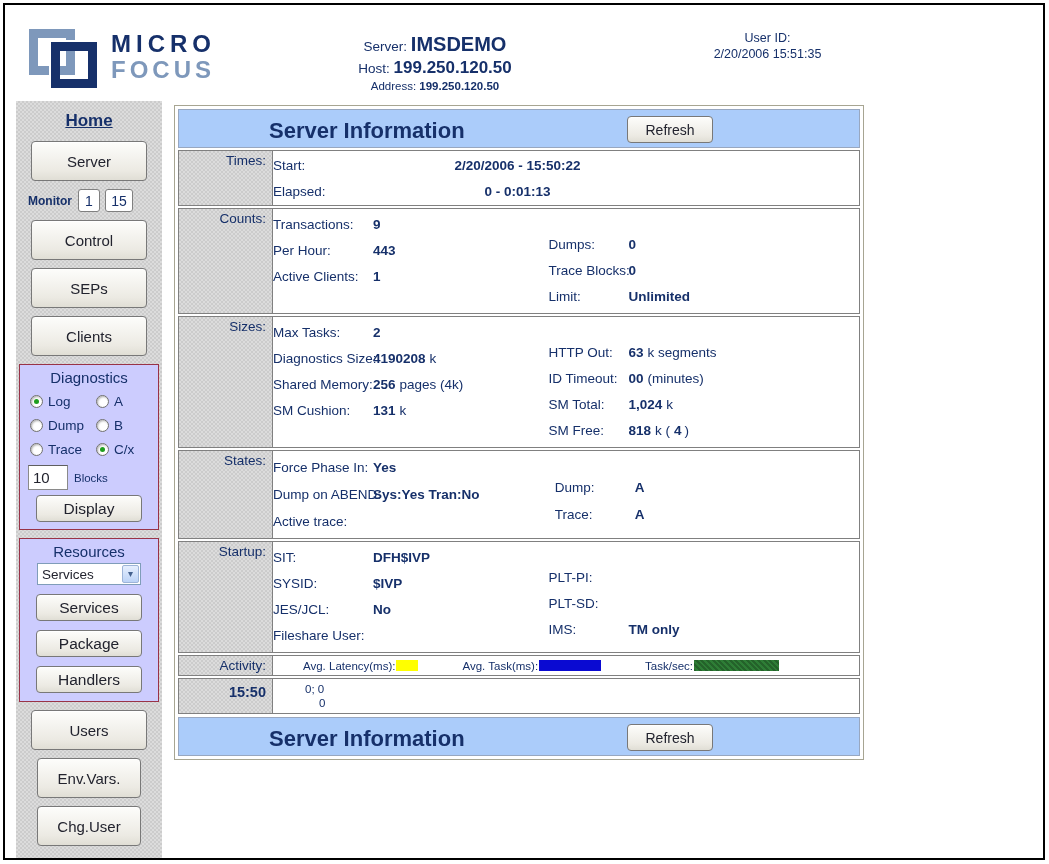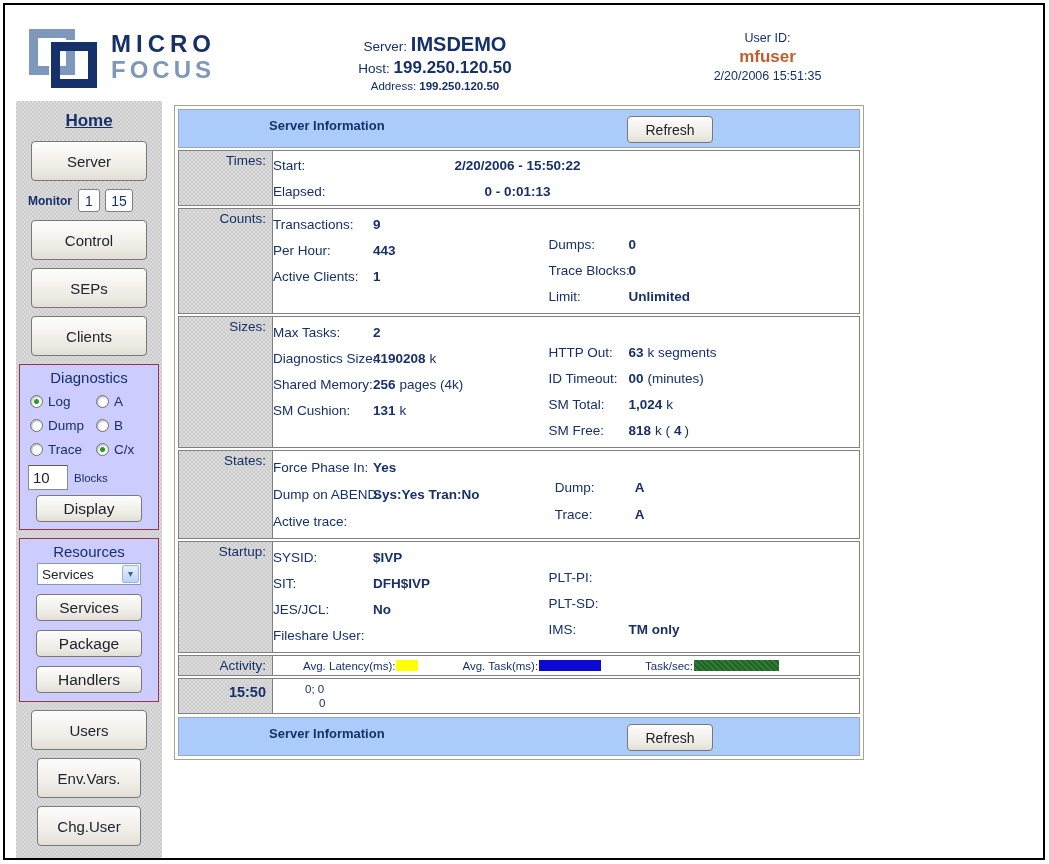--- a/index.html
+++ b/index.html
@@ -79,21 +79,21 @@
 
   .users-btn { width:116px; margin:2px auto 8px; }
   .narrow-btn { width:104px; margin:0 auto 8px; }
   .help-block { margin:12px 0 0 16px; padding-bottom:14px; }
   .help-title { font-size:13.5px; font-weight:bold; color:#16306a; line-height:19px; }
   .help-link { display:block; font-size:13.5px; color:#16306a; text-decoration:underline; line-height:19px; cursor:pointer; width:max-content; }
 
   
   .main { width:690px; margin-left:12px; margin-top:4px; border:1px solid #a7a592; background:#fff; padding:2px; }
   .bluebar { position:relative; height:39px; background:#abccfa; border:1px solid #98a7c0; margin:1px; }
-  .bluebar .bar-title { position:absolute; left:90px; top:8px; font-size:13px; font-weight:bold; color:#16306a; }
+  .bluebar .bar-title { position:absolute; left:90px; top:8px; font-size:22px; font-weight:bold; color:#16306a; }
   .refresh-btn { position:absolute; left:448px; top:6px; width:86px; height:27px; line-height:24px; font-size:14px; }
 
   .trow { display:flex; border:1px solid #808080; margin:2px 1px 0; }
   .trow-label { width:94px; flex:0 0 94px; border-right:1px solid #808080; text-align:right;
     padding:2px 6px 0 0; font-size:13.5px; color:#16306a; }
   .trow-content { flex:1; background:#fff; color:#16306a; font-size:13.5px; }
 
   .pair { display:flex; line-height:26px; white-space:nowrap; }
   .lbl { text-align:left; flex-shrink:0; }
   .val { font-weight:bold; margin-left:5px; }
@@ -140,21 +140,20 @@
         <div class="logo-l2">FOCUS</div>
       </div>
     </div>
     <div class="head-center">
       <div class="line1"><span>Server:</span> <b>IMSDEMO</b></div>
       <div class="line2"><span>Host:</span> <b>199.250.120.50</b></div>
       <div class="line3"><span class="sm-lbl">Address:</span> <span>199.250.120.50</span></div>
     </div>
     <div class="head-right">
       <div class="uid-lbl">User ID:</div>
-      <div class="uid-val">mfuser</div>
       <div class="uid-ts">2/20/2006 15:51:35</div>
     </div>
   </div>
 
   <div class="content-row">
 
     <div class="sidebar dither">
       <div class="home-title">Home</div>
       <button class="btn sbtn">Server</button>
       <div class="monitor-row">
@@ -360,26 +359,26 @@
               </div>
           </div>
         </div>
       </div>
 
       <div class="trow">
         <div class="trow-label dither">Startup:</div>
         <div class="trow-content startup-content">
           <div class="col-left">
             <div class="pair">
+                <span class="lbl">SIT:</span>
+                <span class="val">DFH$IVP</span>
+              </div>
+            <div class="pair">
                 <span class="lbl">SYSID:</span>
                 <span class="val">$IVP</span>
-              </div>
-            <div class="pair">
-                <span class="lbl">SIT:</span>
-                <span class="val">DFH$IVP</span>
               </div>
             <div class="pair">
                 <span class="lbl">JES/JCL:</span>
                 <span class="val">No</span>
               </div>
             <div class="pair">
                 <span class="lbl">Fileshare User:</span>
                 <span class="val"></span>
               </div>
           </div>

